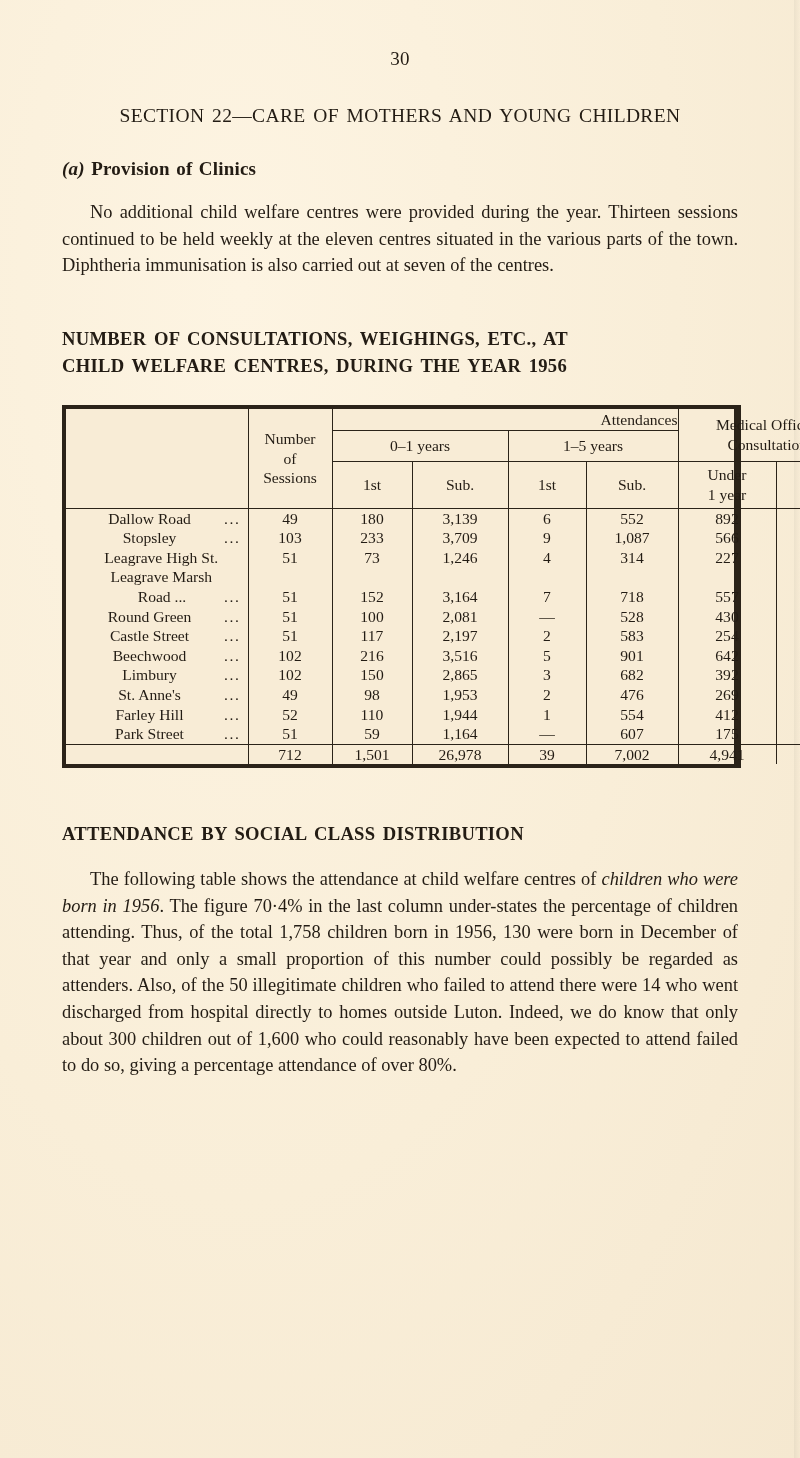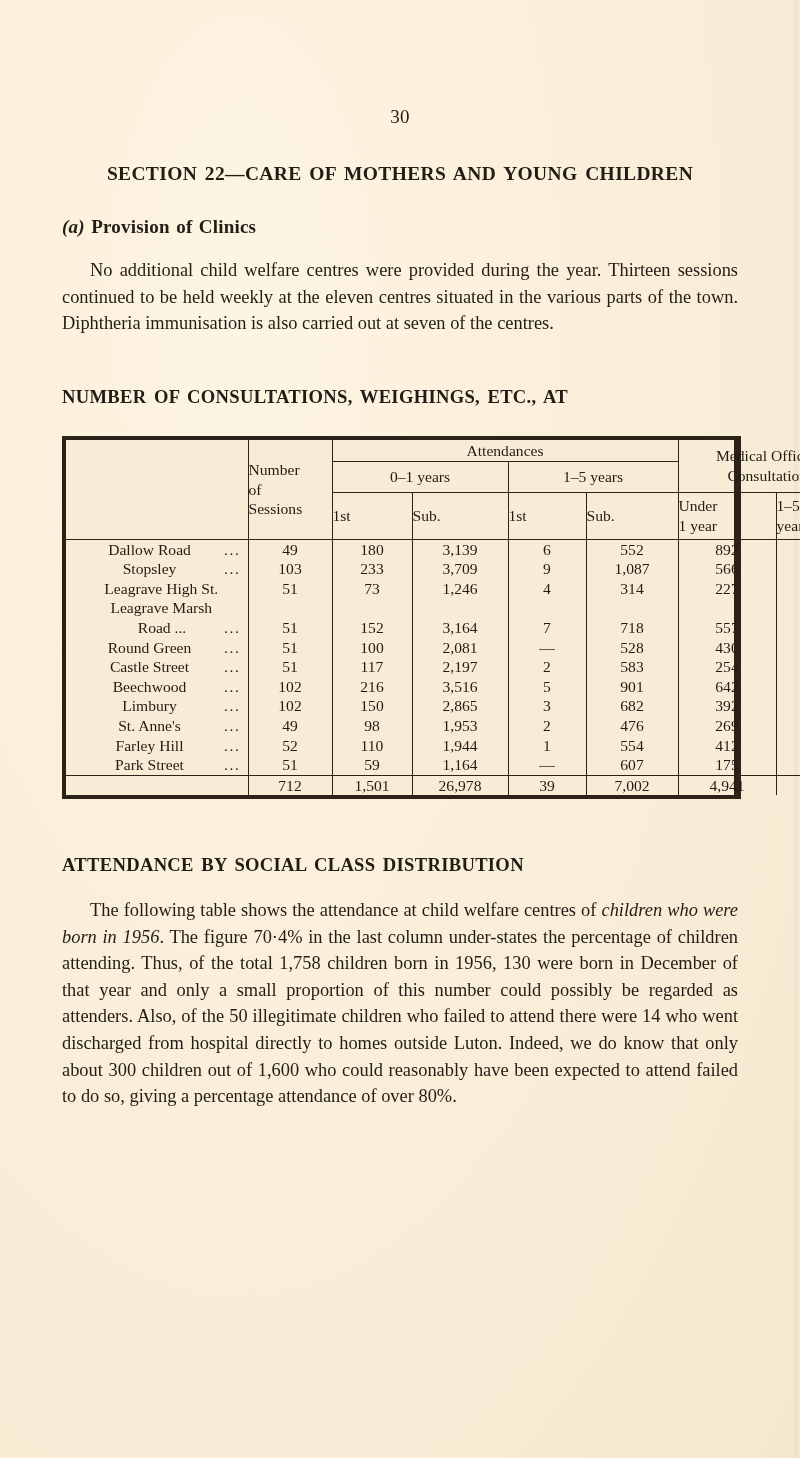--- a/index.html
+++ b/index.html
@@ -20,27 +20,27 @@
     height: 1458px;
     background:
       radial-gradient(ellipse at 30% 20%, #fdf4e2 0%, #f9eed8 55%, #f5e8d0 100%);
     box-sizing: border-box;
     padding: 0 62px;
   }
 
   .folio {
     text-align: center;
     font-size: 19px;
-    padding-top: 106px;
+    padding-top: 48px;
     letter-spacing: .3px;
   }
 
   h1.section-title {
     font-family: "Liberation Serif", "DejaVu Serif", serif;
-    font-weight: bold;
+    font-weight: normal;
     font-size: 19.5px;
     text-align: center;
     margin: 35px 0 0 0;
     letter-spacing: .35px;
     word-spacing: 2.5px;
   }
 
   h2.subsection {
     font-weight: bold;
     font-size: 19px;
@@ -90,21 +90,21 @@
   }
   table.data td, table.data th {
     padding: 0;
     font-weight: normal;
     vertical-align: middle;
     line-height: 19.4px;
   }
   .vline { border-left: 1.6px solid #2b2319; }
   .hline-top { border-top: 1.6px solid #2b2319; }
 
-  .hdr-cell { }
+  .hdr-cell { text-align: center; }
   .hdr-span { text-align: center; }
 
   .colA { width: 182px; }
   .colB { width: 84px; }
   .colC { width: 80px; }
   .colD { width: 96px; }
   .colE { width: 78px; }
   .colF { width: 92px; }
   .colG { width: 98px; }
   .colH { width: 86px; }
@@ -120,21 +120,21 @@
     padding-right: 7px;
     letter-spacing: 1.6px;
   }
   .namecell.cont { padding-left: 34px !important; }
 
   .num { text-align: center; }
   .rowh { height: 19.6px; }
 
   .tot td { padding-top: 4px; padding-bottom: 3px; }
 
-  .hdr-attend { height: 21px; }
+  .hdr-attend { height: 21px; text-align: right; }
 
   #sidebar-edge {
     position: absolute;
     right: 0;
     top: 0;
     width: 6px;
     height: 1458px;
     background: linear-gradient(to right, rgba(0,0,0,0.045), rgba(0,0,0,0));
     pointer-events: none;
   }
@@ -148,20 +148,21 @@
 
   <h1 class="section-title">SECTION 22—CARE OF MOTHERS AND YOUNG CHILDREN</h1>
 
   <h2 class="subsection"><span class="ital">(a)</span> <span>Provision of Clinics</span></h2>
 
   <p class="body indent">No additional child welfare centres were provided during the year. Thirteen sessions continued to be held weekly at the eleven centres situated in the various parts of the town. Diphtheria immunisation is also carried out at seven of the centres.</p>
 
 
   <h3 class="table-title">
     <span>NUMBER OF CONSULTATIONS, WEIGHINGS, ETC., AT</span><br>
+    <span>CHILD WELFARE CENTRES, DURING THE YEAR 1956</span>
   </h3>
 
   <div class="table-wrap">
     <table class="data">
       <colgroup>
         <col class="colA">
           <col class="colB">
           <col class="colC">
           <col class="colD">
         <col class="colE">

